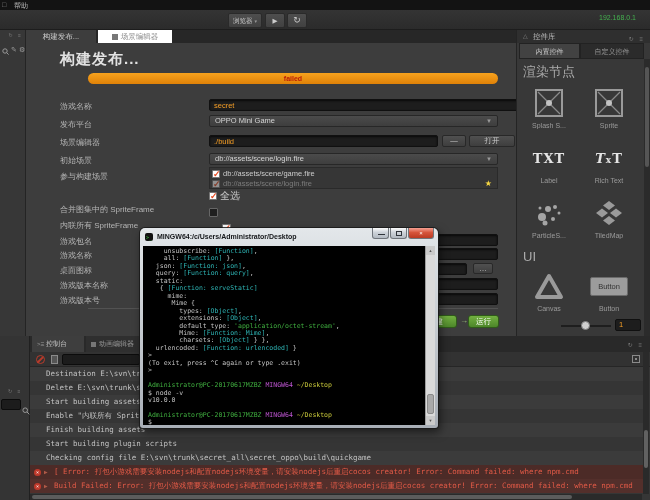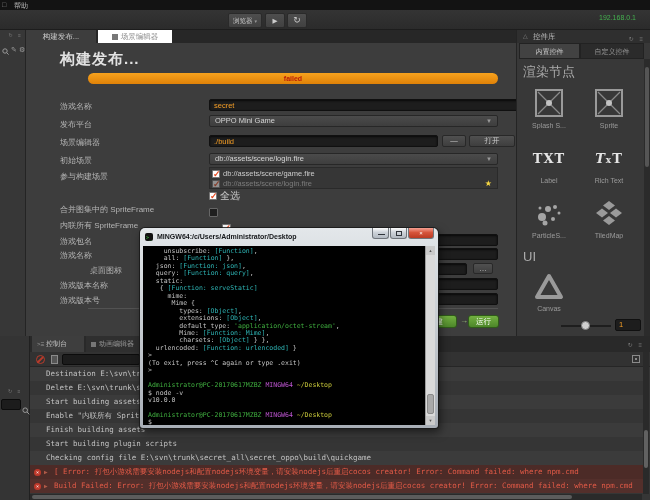--- a/index.html
+++ b/index.html
@@ -190,21 +190,21 @@
 
   <div class="lbl" style="top:177px;">内联所有 SpriteFrame</div>
   <span class="cb on abs" style="left:183px;top:176px;"></span>
 
   <div class="lbl" style="top:193px;">游戏包名</div>
   <input class="inp" style="left: 183px; top: 191px; width: 289px;" readonly="">
 
   <div class="lbl" style="top:207px;">游戏名称</div>
   <input class="inp" style="left: 183px; top: 205px; width: 289px;" readonly="">
 
-  <div class="lbl" style="top:222px;margin-left:30px;">桌面图标</div>
+  <div class="lbl" style="top:222px;">桌面图标</div>
   <input class="inp" style="left: 183px; top: 220px; width: 258px;" readonly="">
   <div class="btn" style="left:447px;top:220px;width:20px;height:11px;line-height:9px;">…</div>
 
   <div class="lbl" style="top:237px;">游戏版本名称</div>
   <input class="inp" style="left: 183px; top: 235px; width: 289px;" readonly="">
 
   <div class="lbl" style="top:252px;">游戏版本号</div>
   <input class="inp" style="left: 183px; top: 250px; width: 289px;" readonly="">
 
   <div class="divider"></div>
@@ -289,20 +289,26 @@
       <div class="sec-title ui">UI</div>
       <div class="lib-grid">
         <div class="lib-item">
           <div class="lib-ico">
             <svg width="30" height="30">
               <path d="M15 5 L27 26 L3 26 Z" fill="none" stroke="#9a9a9a" stroke-width="4" stroke-linejoin="round"></path>
             </svg>
           </div>
           <div class="lib-lbl">Canvas</div>
         </div>
+        <div class="lib-item">
+          <div class="lib-ico">
+            <span class="btnico">Button</span>
+          </div>
+          <div class="lib-lbl">Button</div>
+        </div>
       </div>
     </div>
   <div class="sb-scroll">
       <div class="sb-thumb"></div>
     </div>
   <div class="zoomrow">
     <div class="ztrack"></div>
     <div class="zknob"></div>
     <div class="zval">1</div>
   </div>

